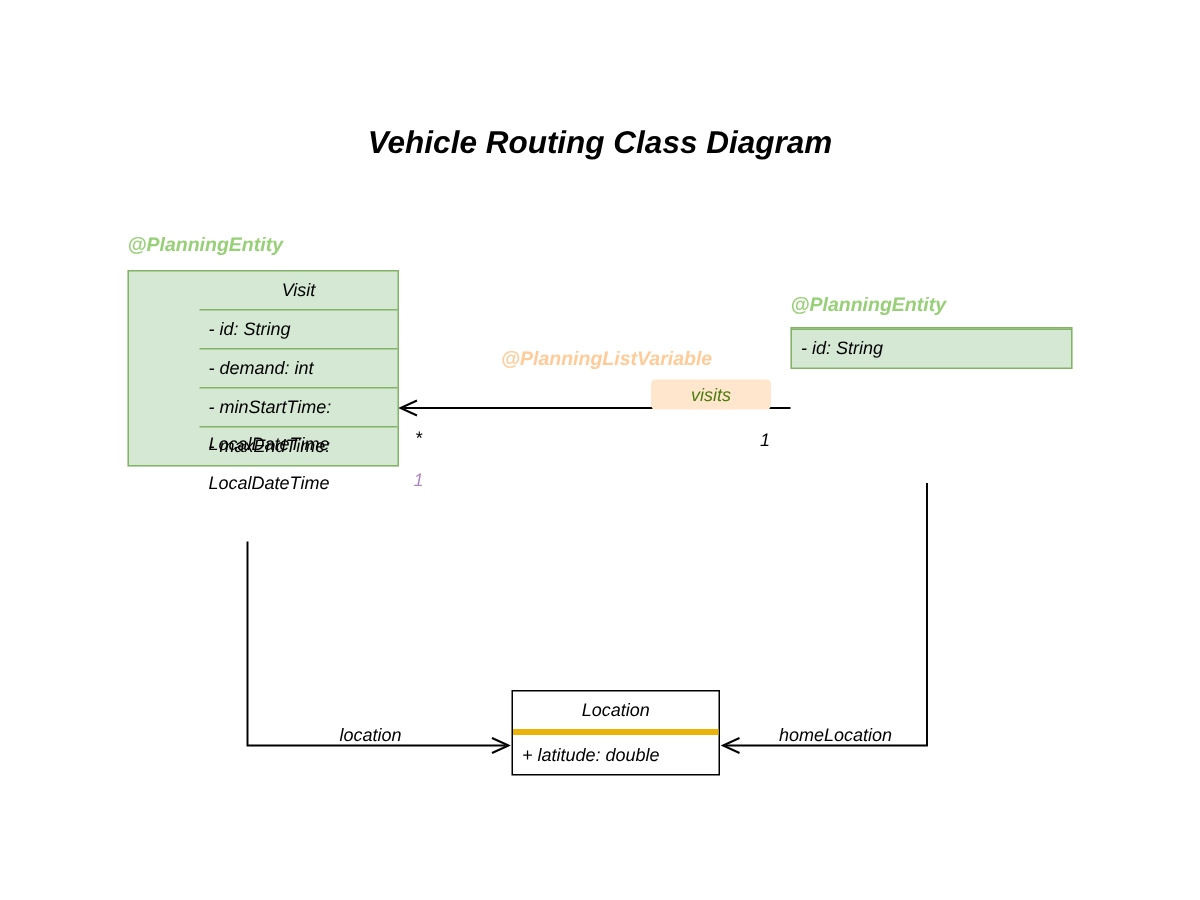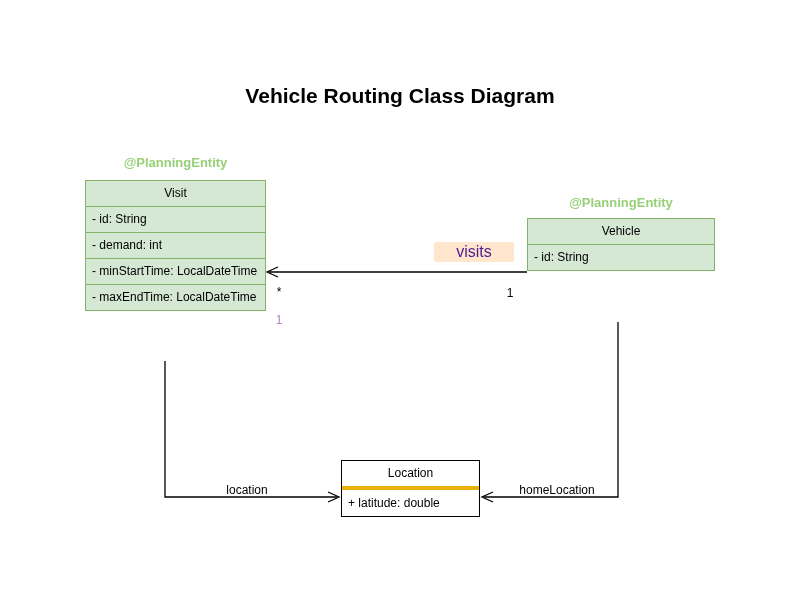--- a/index.html
+++ b/index.html
@@ -1,46 +1,47 @@
 <!DOCTYPE html>
 <html><head>
 <meta charset="utf-8">
 <style>
   html,body { margin:0; padding:0; background:#fff; }
   .canvas {
     position:relative; width:800px; height:600px;
     background:#ffffff; overflow:hidden;
     font-family:"Liberation Sans", sans-serif;
+    font-style:italic;
   }
   .title {
     position:absolute; left:0; top:84px; width:800px;
     text-align:center; font-size:21px; font-weight:bold; color:#000;
   }
   .annotation {
-    position:absolute; text-align:center; font-size:13px; font-weight:bold;
+    position:absolute; text-align:left; font-size:13px; font-weight:bold;
   }
   .annotation.green  { color:#97d077; }
   .annotation.orange { color:#ffcc99; }
   .uml-class {
     position:absolute; box-sizing:border-box; font-size:12px; color:#000;
   }
   .uml-class.green-class { background:#d5e8d4; border:1px solid #82b366; }
   .uml-class.plain-class { background:#ffffff; border:1px solid #000000; }
   .uml-header {
     height:25px; line-height:25px; text-align:center;
   }
   .green-class .uml-row { border-top:1px solid #82b366; height:25px; line-height:25px; padding:0 6px; }
   .plain-class .uml-compartment { border-top:4px solid #eab308; }
   .plain-class .uml-row { height:26px; line-height:26px; padding:0 6px; }
   .edge-label {
     position:absolute; font-size:12px; color:#000; text-align:center;
   }
   .visits-chip {
-    position:absolute; left:434px; top:242px; width:80px; height:20px;
-    line-height:20px; text-align:center; font-size:16px; color:#4c1d95;
+    position:absolute; left:434px; top:253px; width:80px; height:20px;
+    line-height:20px; text-align:center; font-size:12px; color:#4d7c0f;
     background:#ffe6cc; border-radius:3px;
   }
   .mult { position:absolute; font-size:12px; color:#000; }
   .mult.purple { color:#b085c0; }
   svg.edges { position:absolute; left:0; top:0; pointer-events:none; }
 </style>
 </head>
 <body>
 
 <div class="canvas">
@@ -59,41 +60,41 @@
       <path d="M328 492 L339 497 L328 502"></path>
     </g>
 
     <g stroke="#000" stroke-width="1.3" fill="none">
       <path d="M618 322 V497 H484"></path>
       <path d="M493 492 L482 497 L493 502"></path>
     </g>
   </svg>
 
   <div class="annotation green" style="left:85px; top:155px; width:181px;">@PlanningEntity</div>
-  <div class="uml-class green-class" style="left:85px; top:180px; width:181px;">
+  <div class="uml-class green-class" style="left:85px; top:180px; width:181px;padding-left:47px;">
     <div class="uml-header">Visit</div>
     <div class="uml-row">- id: String</div>
     <div class="uml-row">- demand: int</div>
     <div class="uml-row">- minStartTime: LocalDateTime</div>
     <div class="uml-row">- maxEndTime: LocalDateTime</div>
   </div>
 
   <div class="annotation green" style="left:527px; top:195px; width:188px;">@PlanningEntity</div>
   <div class="uml-class green-class" style="left:527px; top:218px; width:188px;">
-    <div class="uml-header">Vehicle</div>
     <div class="uml-row">- id: String</div>
   </div>
 
   <div class="uml-class plain-class" style="left:341px; top:460px; width:139px;">
     <div class="uml-header">Location</div>
     <div class="uml-compartment">
       <div class="uml-row">+ latitude: double</div>
     </div>
   </div>
 
+  <div class="annotation orange" style="left:334px; top:231px; width:200px;">@PlanningListVariable</div>
   <div class="visits-chip">visits</div>
   <div class="mult" style="left:273px; top:285px; width:12px; text-align:center;">*</div>
   <div class="mult" style="left:504px; top:286px; width:12px; text-align:center;">1</div>
   <div class="mult purple" style="left:273px; top:313px; width:12px; text-align:center;">1</div>
 
   <div class="edge-label" style="left:197px; top:483px; width:100px;">location</div>
   <div class="edge-label" style="left:507px; top:483px; width:100px;">homeLocation</div>
 
 </div>
 

